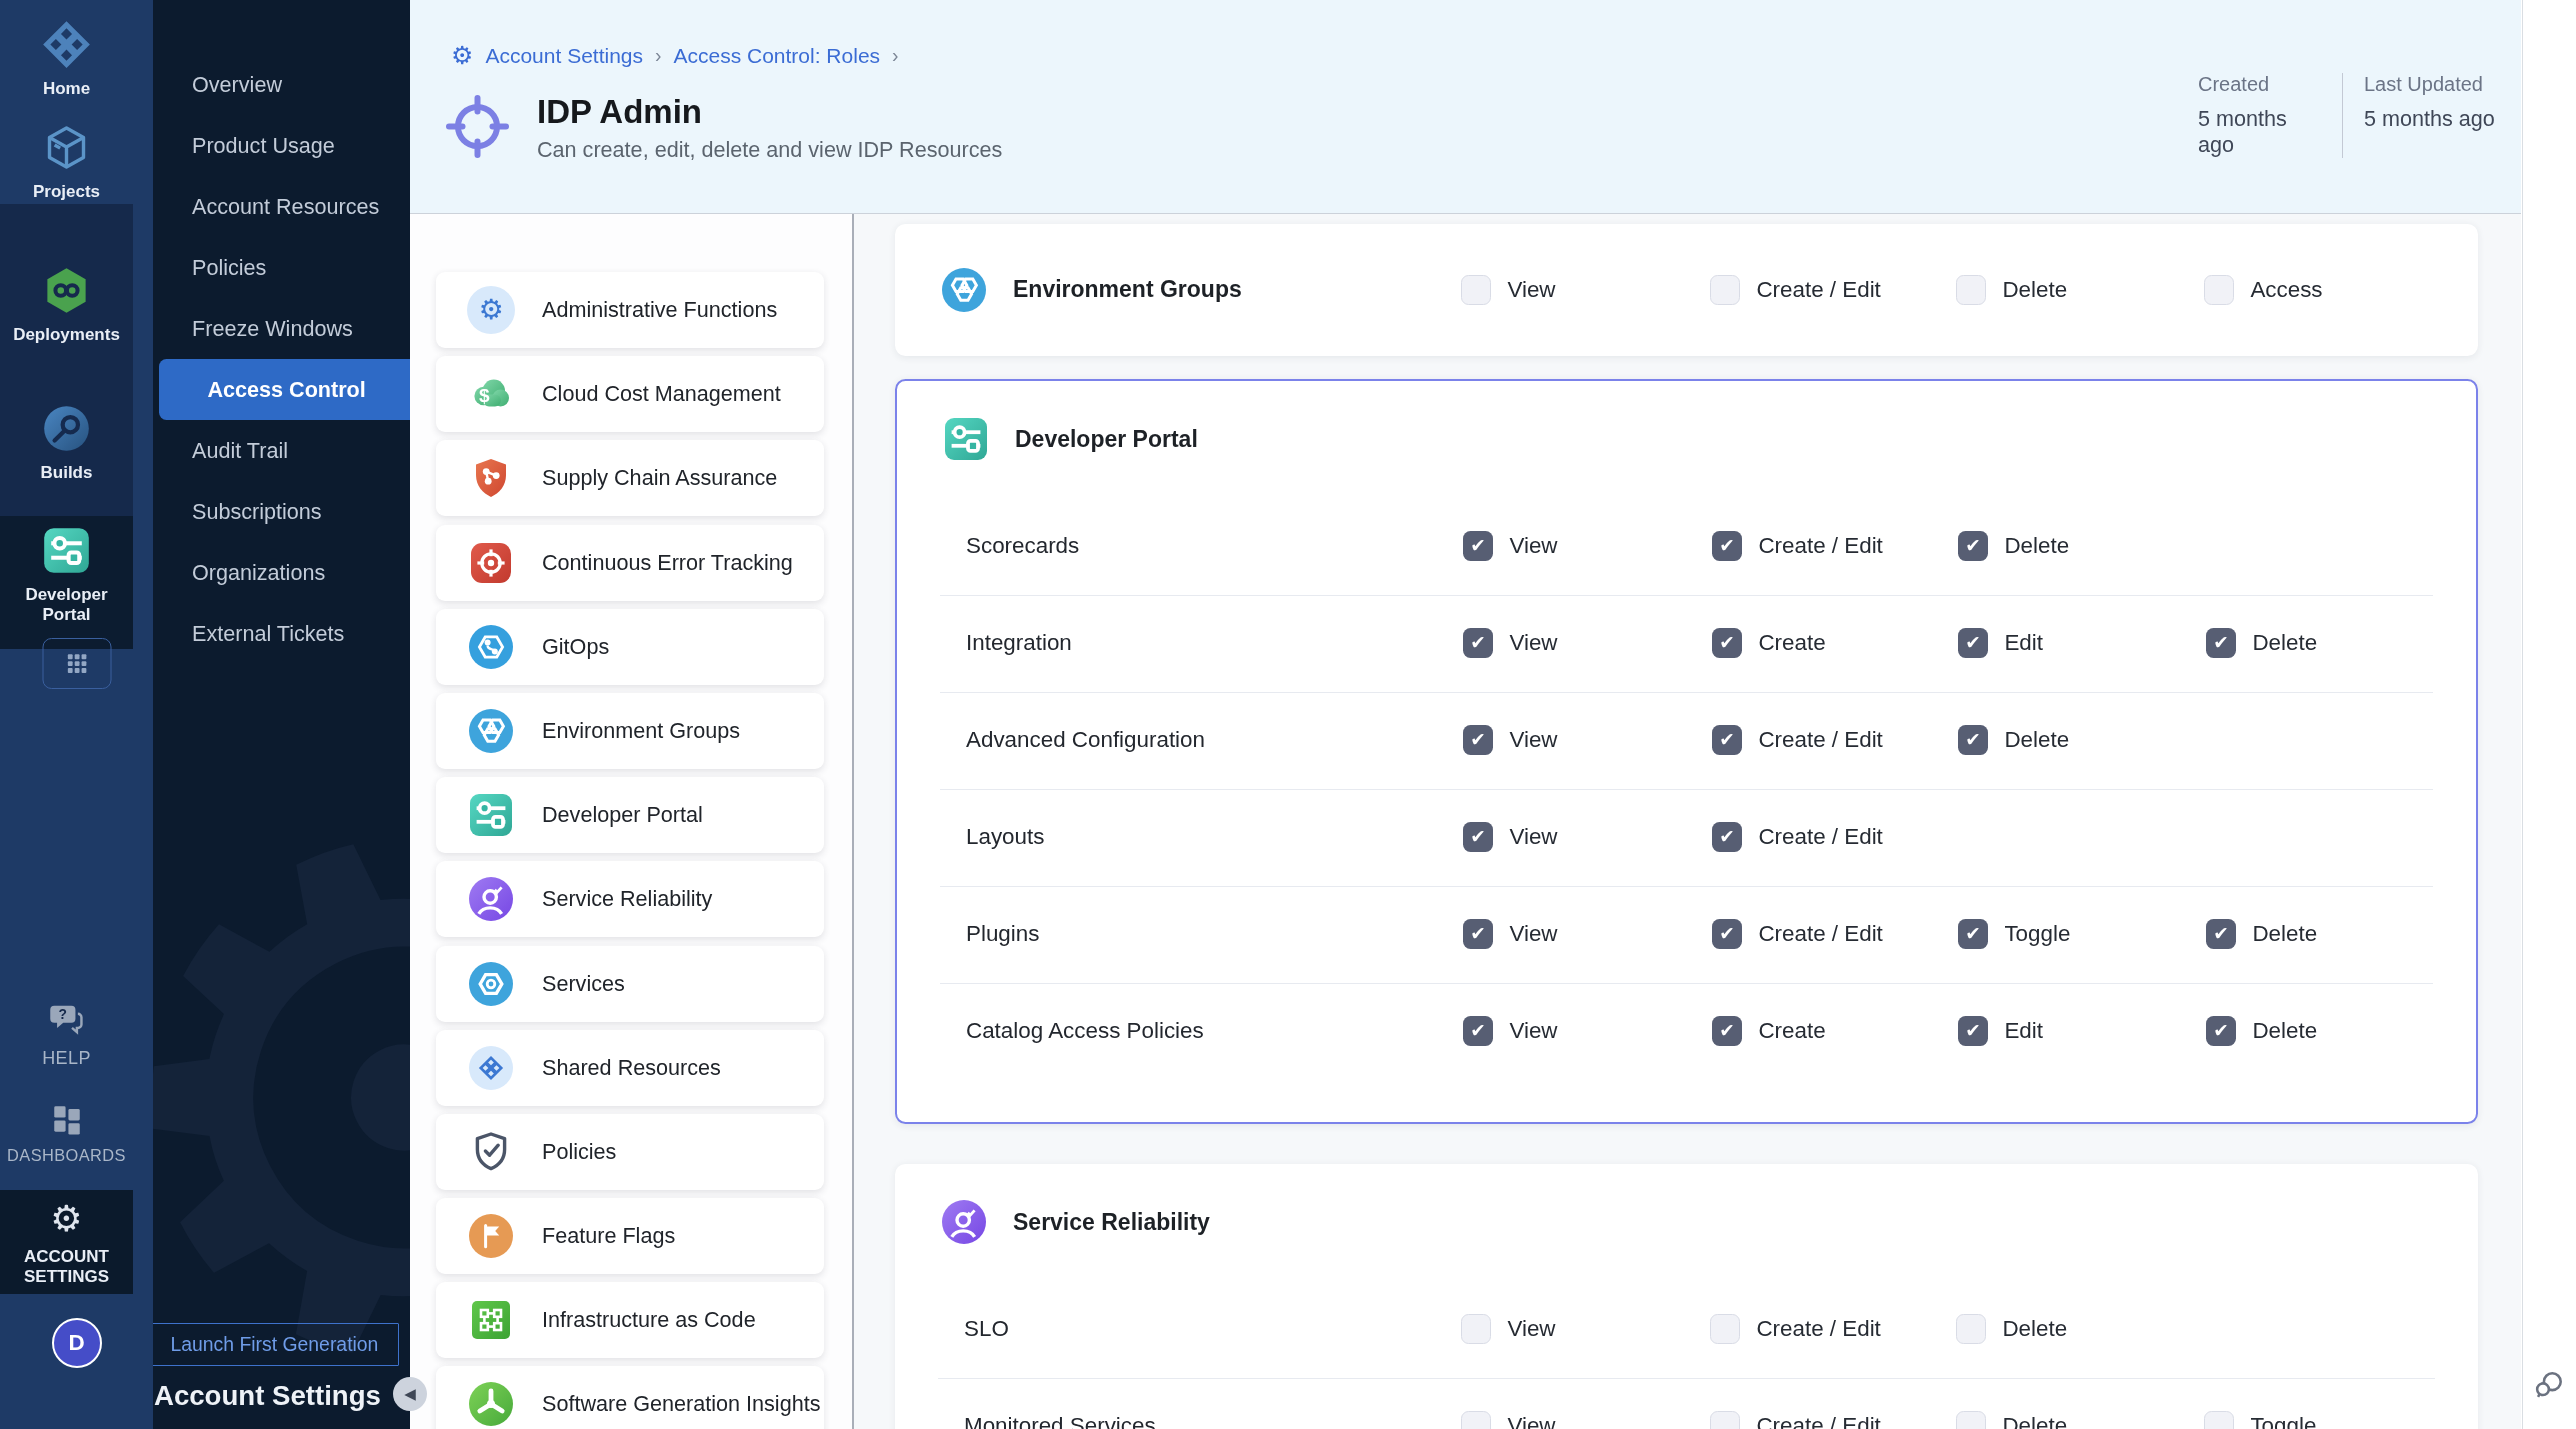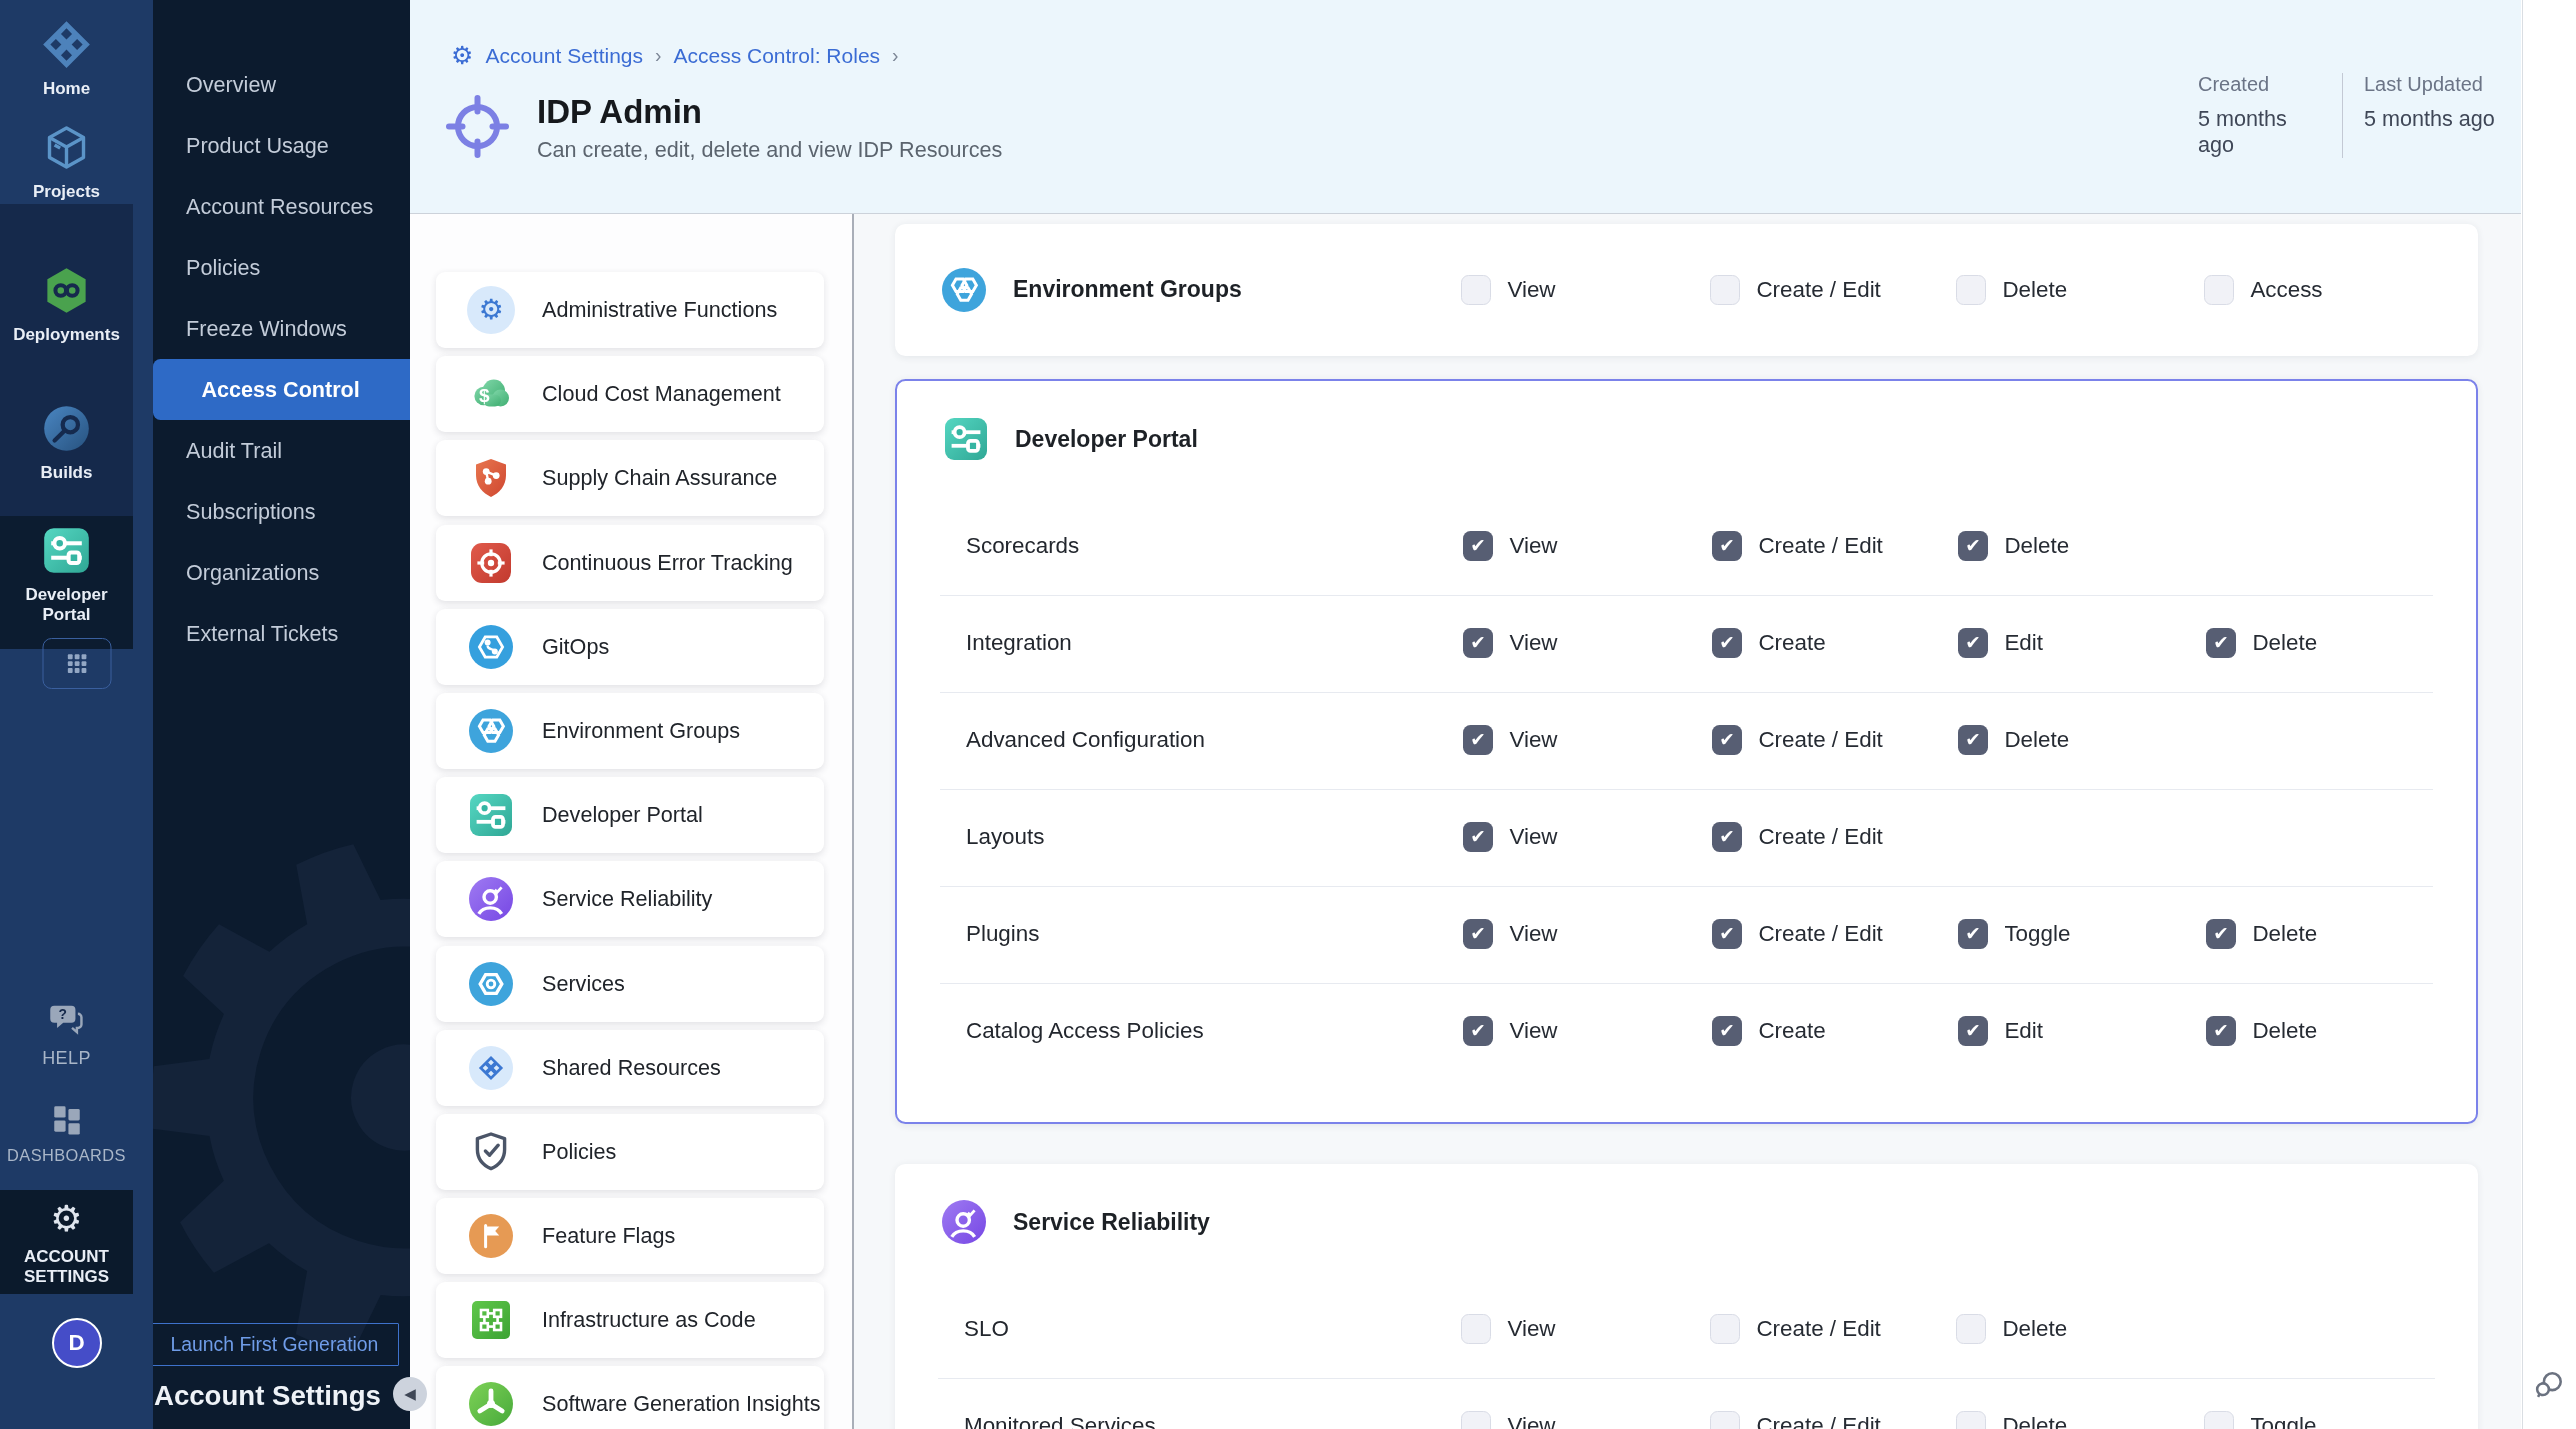--- a/index.html
+++ b/index.html
@@ -21,21 +21,21 @@
   .mod-label{font-size:17px;font-weight:700;color:#e9eef6;text-align:center;line-height:20px;}
   .mod-label.dim{color:#a9b6c8;font-weight:400;font-size:18px;letter-spacing:0.4px;}
   .m-home{top:19.4px}.m-projects{top:122px}.m-deploy{top:265px}.m-builds{top:403px}.m-devportal{top:525px}
   .m-help{top:1000px}.m-dash{top:1102px}.m-acct{top:1199px}
   .grid-btn{position:absolute;top:638px;left:50%;transform:translateX(-50%);width:67px;height:49px;border:1.5px solid #3a5f9e;border-radius:9px;display:flex;align-items:center;justify-content:center;z-index:2;cursor:pointer;}
   .grid-btn svg{width:25px;height:25px;}
   .avatar{position:absolute;top:1318px;left:50%;transform:translateX(-50%);width:46px;height:46px;border-radius:50%;background:#454dc8;border:2.2px solid #ffffff;color:#fff;font-size:22.4px;font-weight:700;display:flex;align-items:center;justify-content:center;z-index:2;cursor:pointer;}
   
   .sidebar{position:absolute;left:133px;top:0;width:277px;height:1430px;background:#0c1b2e;z-index:4;overflow:hidden;}
   .gear-watermark{position:absolute;left:-45px;top:753px;font-size:701px;line-height:701px;color:#142339;transform:rotate(18deg);user-select:none;z-index:0;}
-  .side-menu{position:absolute;top:54px;left:7px;width:100%;z-index:1;}
+  .side-menu{position:absolute;top:54px;left:13px;width:100%;z-index:1;}
   .side-item{height:61px;display:flex;align-items:center;padding-left:46px;font-size:21.6px;color:#c3ccd9;cursor:pointer;box-sizing:border-box;}
   .side-item.sel{background:#2e6ac6;border-radius:7.5px 0 0 7.5px;margin-left:13.4px;padding-left:48px;color:#ffffff;font-weight:700;}
   .launch-btn{position:absolute;left:16.4px;top:1323px;width:250px;height:43px;border:1.5px solid #3e72cc;border-radius:1px;background:transparent;color:#6f9ce8;font-size:19.4px;display:flex;align-items:center;justify-content:center;z-index:2;cursor:pointer;font-family:inherit;}
   .side-footer-title{position:absolute;left:21px;top:1380px;font-size:27.6px;font-weight:700;color:#eef2f7;z-index:2;}
   .collapse-tab{position:absolute;left:393px;top:1377px;width:34px;height:34px;border-radius:50%;background:#cdd3dd;display:flex;align-items:center;justify-content:center;font-size:15px;color:#3f4756;z-index:6;cursor:pointer;}
   
   .header{position:absolute;left:409px;top:0;width:2112px;height:214px;background:#ecf6fc;border-bottom:1.5px solid #ccd2da;box-sizing:border-box;z-index:3;}
   .crumbs{position:absolute;left:42px;top:43px;display:flex;align-items:center;gap:12px;font-size:21px;}
   .crumb-link{color:#3b6cd4;cursor:pointer;}
   .crumb-sep{color:#7c8696;font-size:19.4px;}

